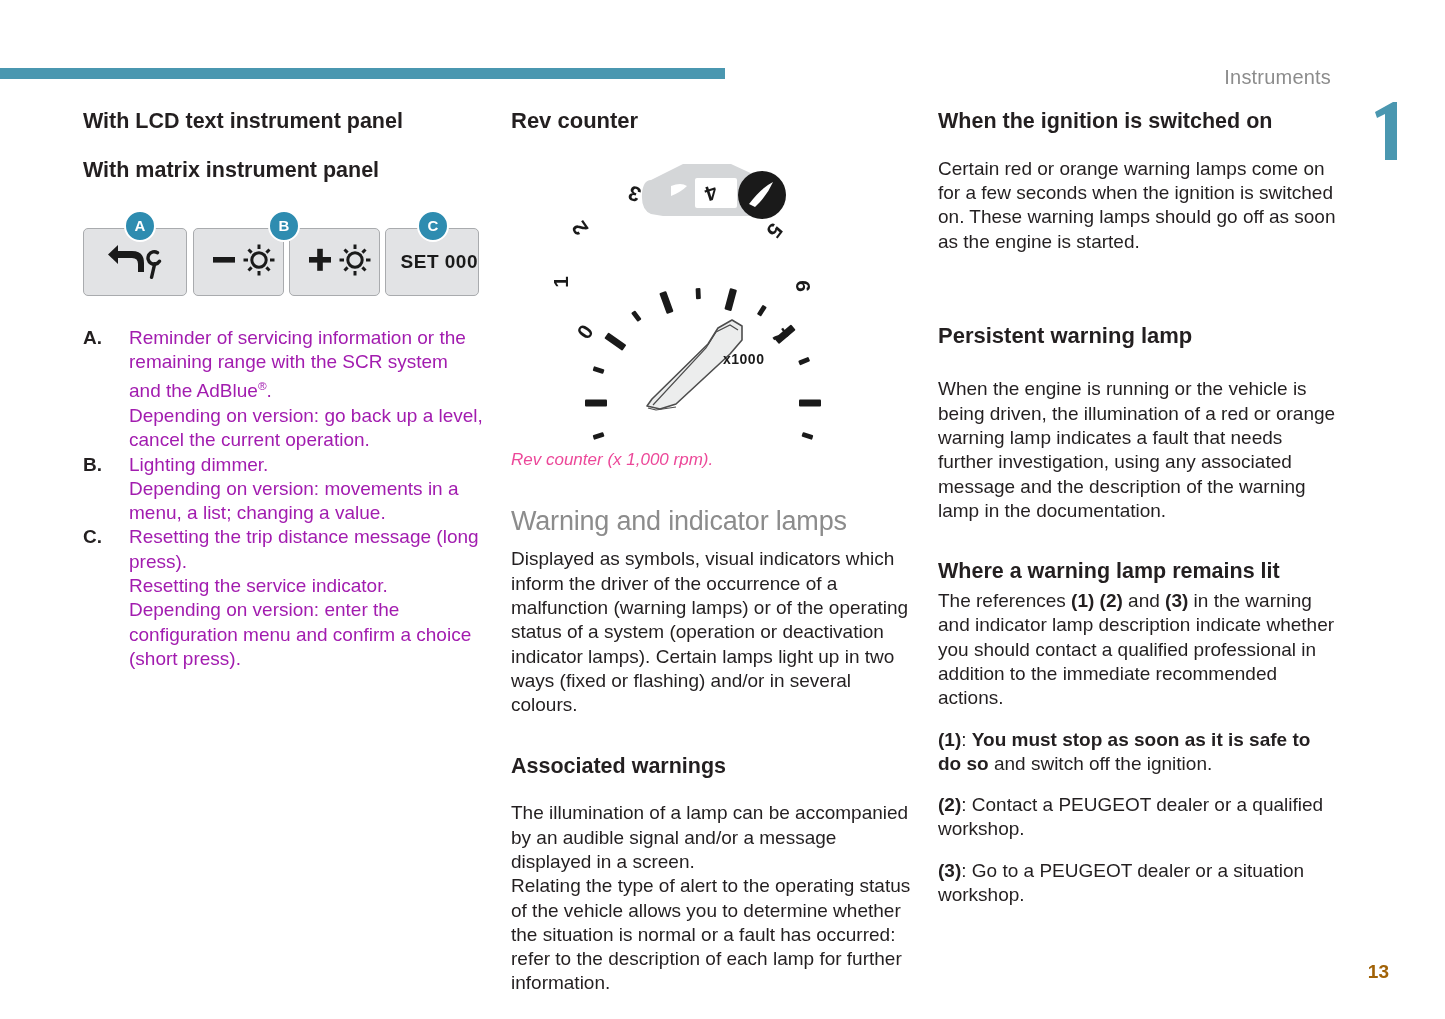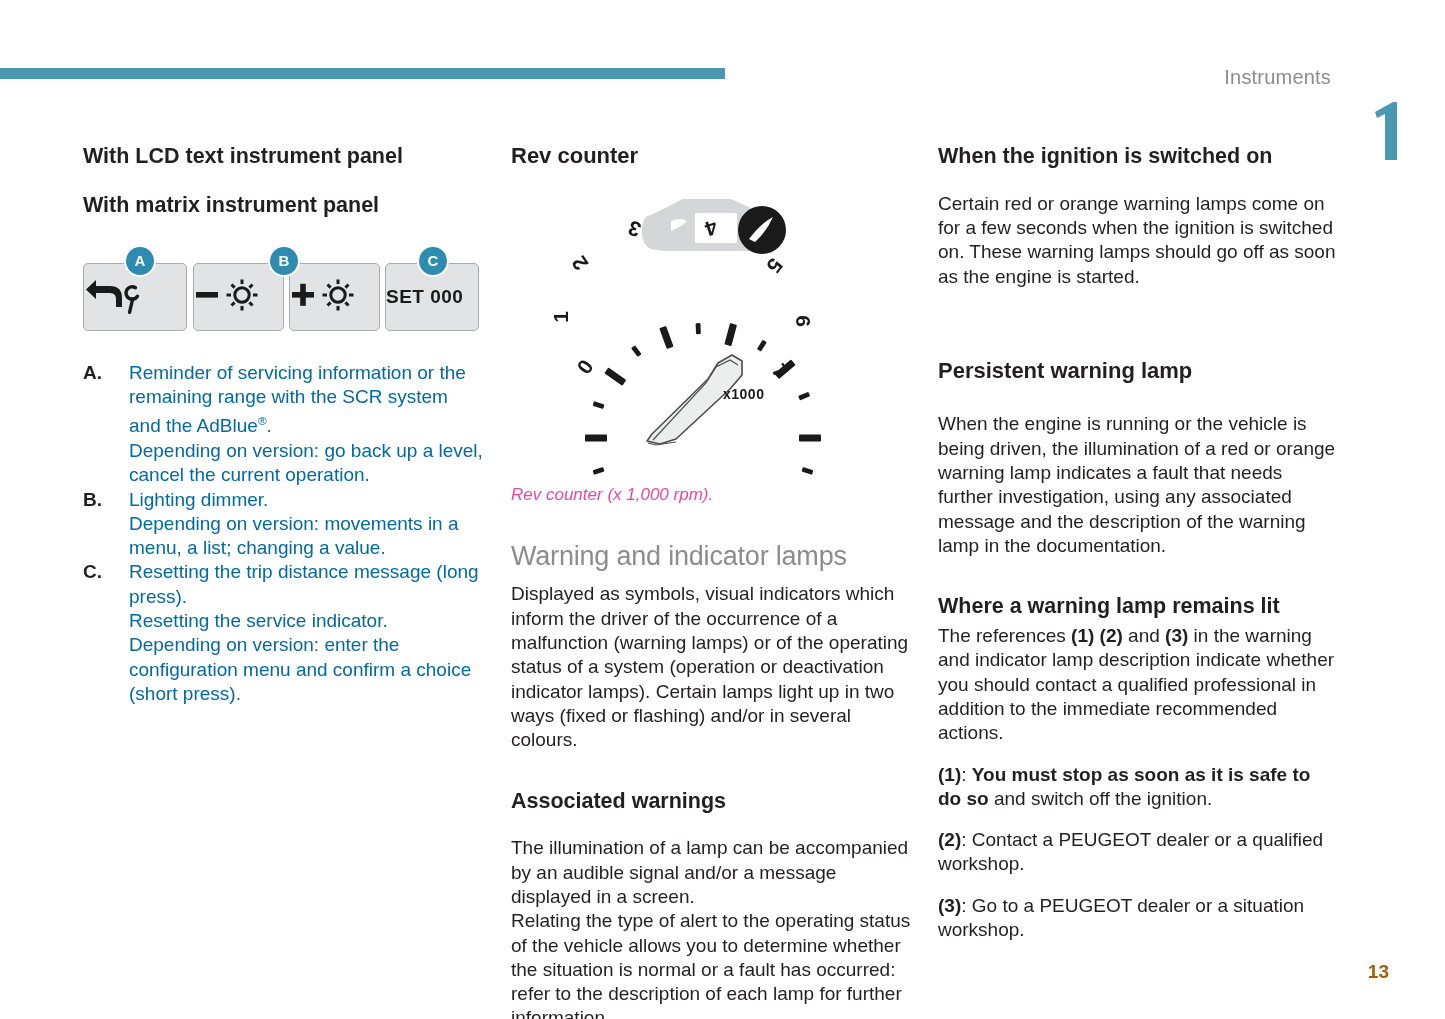--- a/index.html
+++ b/index.html
@@ -48,21 +48,20 @@
     bottom: 36px;
     font-size: 19px;
     font-weight: bold;
     color: #a16207;
   }
 
   
   .col {
     position: absolute;
     top: 108px;
-    margin-top: 35px;
   }
   .col-1 { left: 83px;  width: 400px; }
   .col-2 { left: 511px; width: 400px; }
   .col-3 { left: 938px; width: 398px; }
 
   
   h2.section-title {
     font-size: 27px;
     font-weight: normal;
     color: #8c8c8c;
@@ -114,42 +113,43 @@
     flex: 0 0 46px;
     font-size: 19px;
     font-weight: bold;
     line-height: 24.3px;
     color: #231f20;
   }
   .legend-text {
     flex: 1 1 auto;
     font-size: 19px;
     line-height: 24.3px;
-    color: #0369a1;
+    color: #a21caf;
   }
   .legend-text .sub { display: block; }
 
   
   .btn-strip {
     position: relative;
     margin-top: 26px;
     height: 86px;
     width: 396px;
   }
   .btn-box {
     position: absolute;
     top: 18px;
     height: 68px;
     background: #e2e3e5;
     border: 1.5px solid #a9abae;
     border-radius: 5px;
     box-sizing: border-box;
     display: flex;
     align-items: center;
-    justify-content: flex-start;
+    justify-content: flex-end;
+    padding-left: 9px;
   }
   .btn-a { left: 0px;   width: 104px; }
   .btn-b1{ left: 110px; width: 91px;  }
   .btn-b2{ left: 206px; width: 91px;  }
   .btn-c { left: 302px; width: 94px;  }
 
   .badge {
     position: absolute;
     top: 0px;
     width: 28px;

